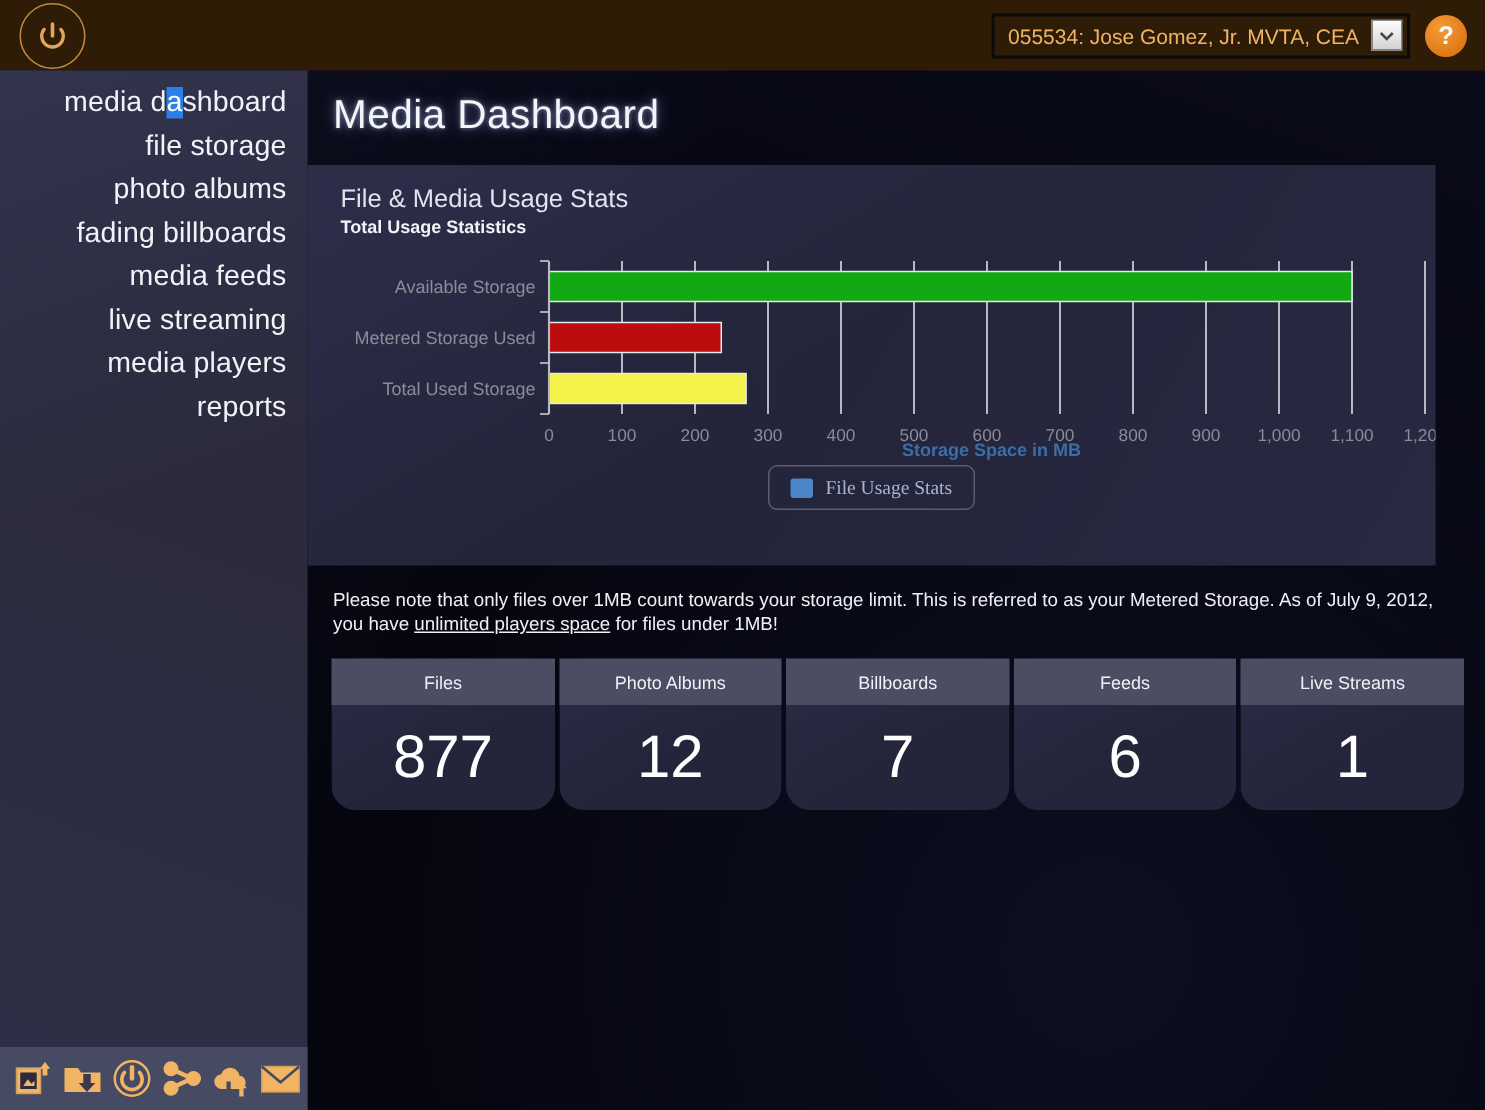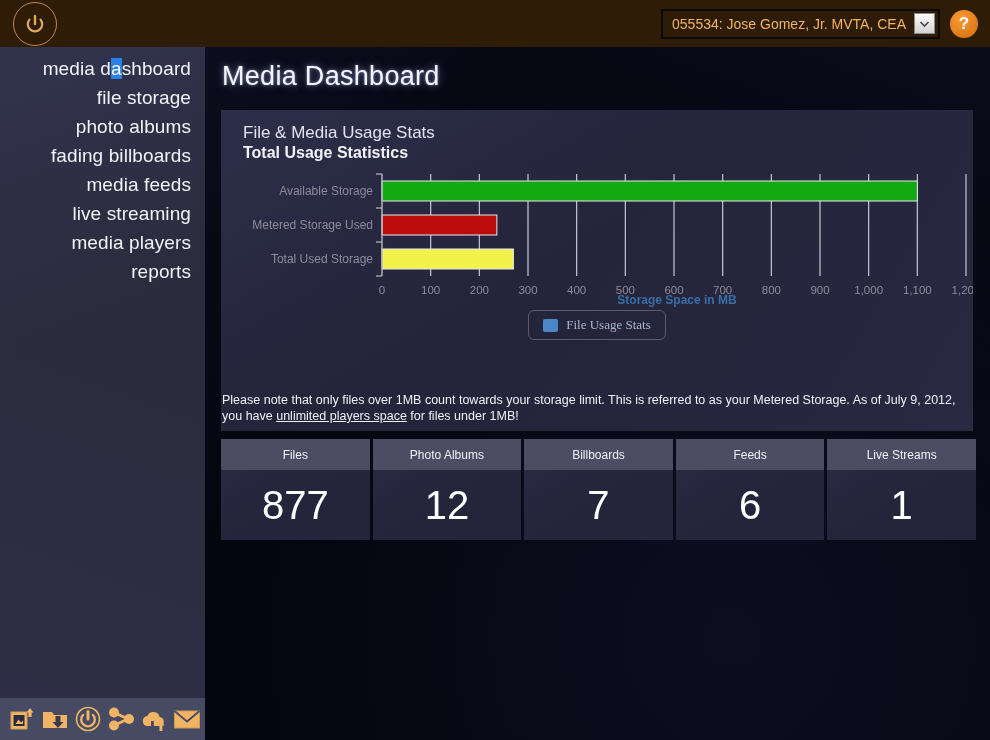--- a/index.html
+++ b/index.html
@@ -95,28 +95,28 @@
   
   .main { position: absolute; left: 205px; top: 47px; width: 785px; height: 693px; }
   .page-title {
     color: #f4f4fb; font-size: 27px; font-weight: 400;
     margin: 14px 0 0 17px;
     text-shadow: 0 0 9px rgba(150,170,255,0.55), 0 0 3px rgba(255,255,255,0.45);
     letter-spacing: 0.3px;
   }
 
   .chart-panel {
-    position: absolute; left: 16px; top: 63px; width: 752px; height: 321px;
+    position: absolute; left: 0; top: 63px; width: 752px; height: 267px;
     background: #24243a;
     background-image:
       linear-gradient(150deg, rgba(62,66,104,0.34) 0%, rgba(36,36,58,0) 45%),
       linear-gradient(300deg, rgba(58,62,98,0.20) 0%, rgba(36,36,58,0) 50%);
   }
   .chart-title { color: #e2e2ee; font-size: 17px; margin: 13px 0 0 22px; font-weight: 400; }
-  .chart-sub { color: #f2f2f8; font-size: 16px; font-weight: bold; margin: 1px 0 0 22px; }
+  .chart-sub { color: #f2f2f8; font-size: 12px; font-weight: bold; margin: 1px 0 0 22px; }
 
   .plot { position: absolute; left: 0; top: 58px; width: 752px; height: 140px; }
 
   .legend-wrap {
     position: absolute; left: 0; top: 200px; width: 752px;
     display: flex; justify-content: center; font-family: Liberation Serif, serif;
   }
   .legend-box {
     display: flex; align-items: center; gap: 8px;
     border: 1px solid #5a5a70; border-radius: 6px;
@@ -129,21 +129,21 @@
     position: absolute; left: 17px; top: 345px; width: 745px;
     color: #f0f0f6; font-size: 12.5px; line-height: 16px;
   }
   .note a { color: #f0f0f6; text-decoration: underline; cursor: pointer; }
 
   .cards {
     position: absolute; left: 16px; top: 392px; width: 755px;
     display: flex; gap: 3px;
   }
   .card { width: 149px; background: #24243a;
-    background-image: linear-gradient(150deg, rgba(60,64,100,0.30) 0%, rgba(36,36,58,0) 55%); }
+    background-image: linear-gradient(150deg, rgba(60,64,100,0.30) 0%, rgba(36,36,58,0) 55%); border-radius: 16px; }
   .card-head {
     height: 31px; background: #4c4c63;
     display: flex; align-items: center; justify-content: center;
   }
   .card-head span { color: #f0f0f6; font-size: 12px; }
   .card-val {
     height: 70px; display: flex; align-items: center; justify-content: center;
     color: #ffffff; font-size: 40px; font-weight: 300;
   }
 

